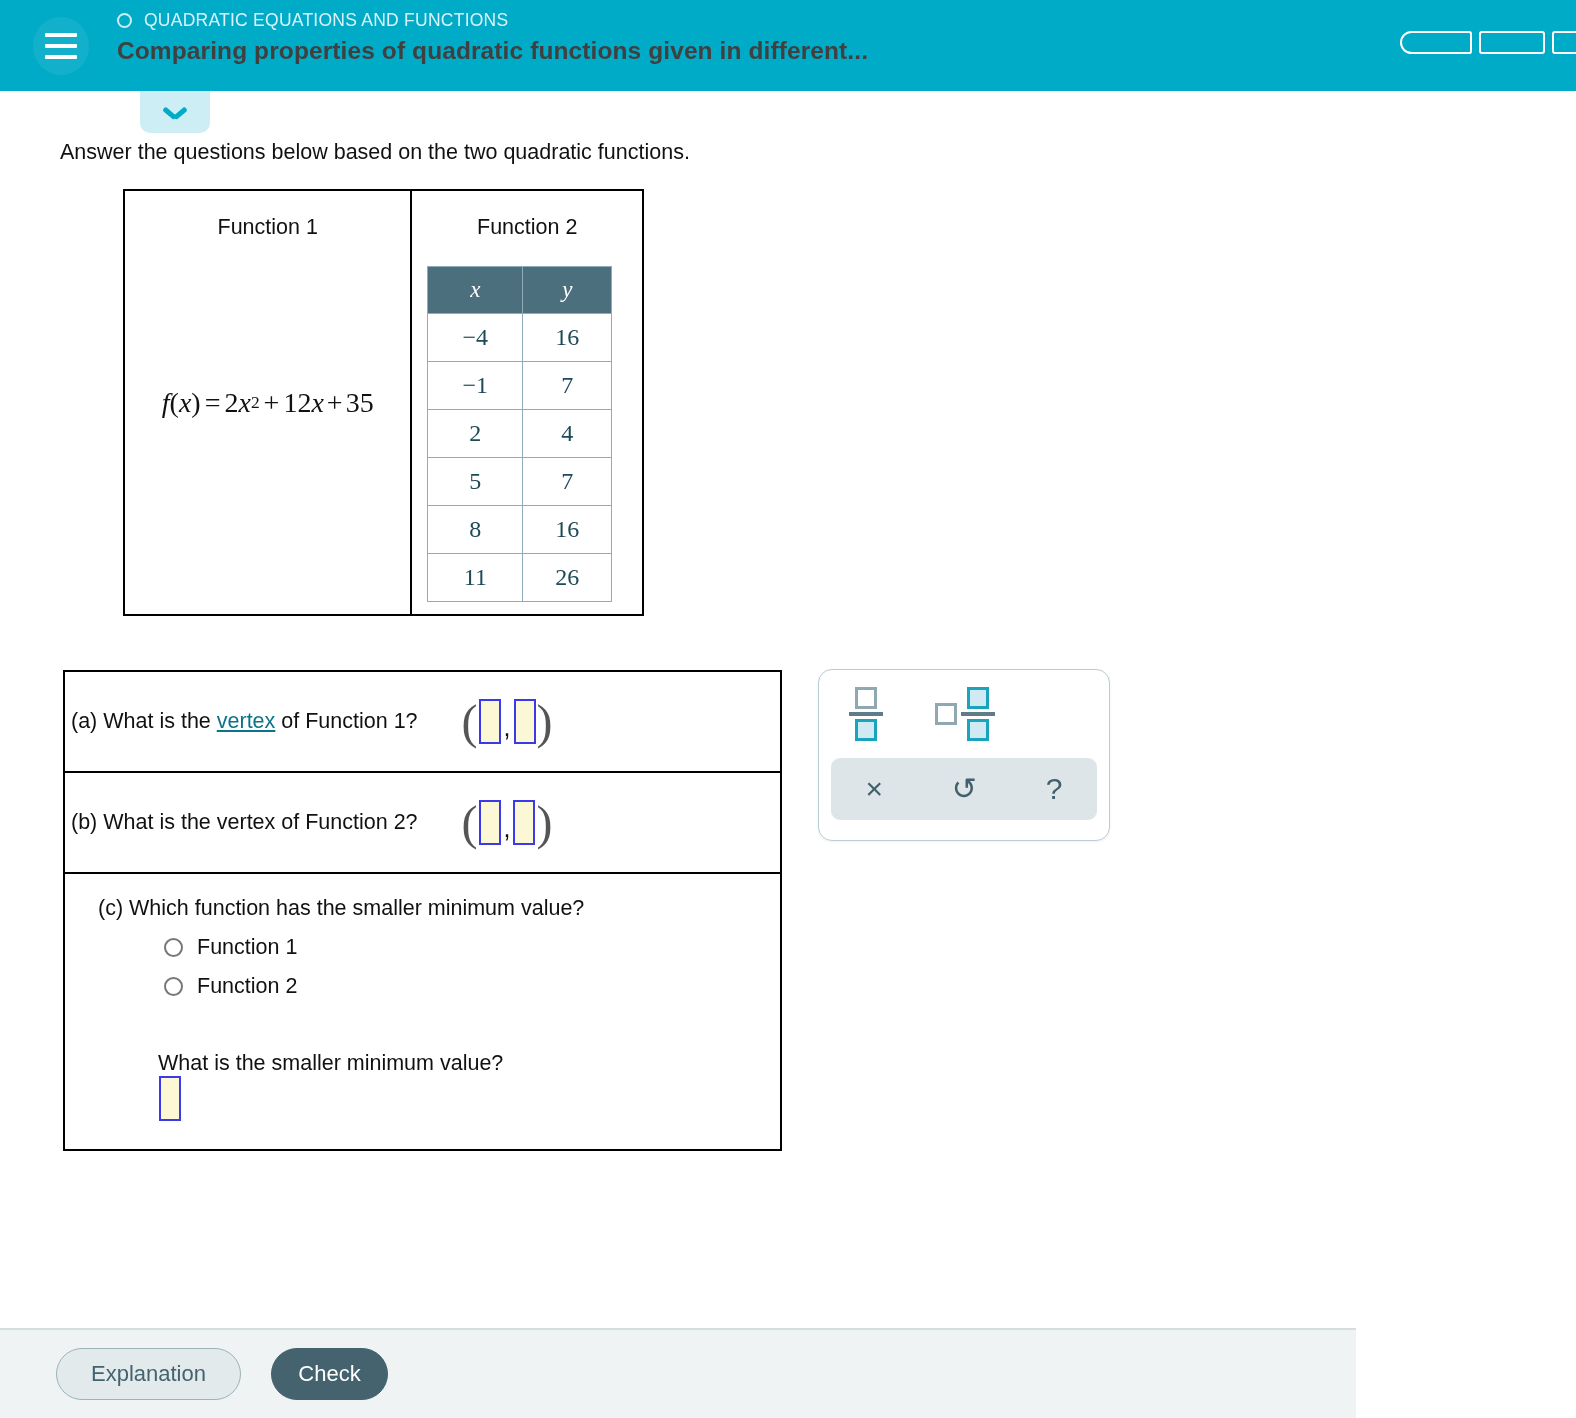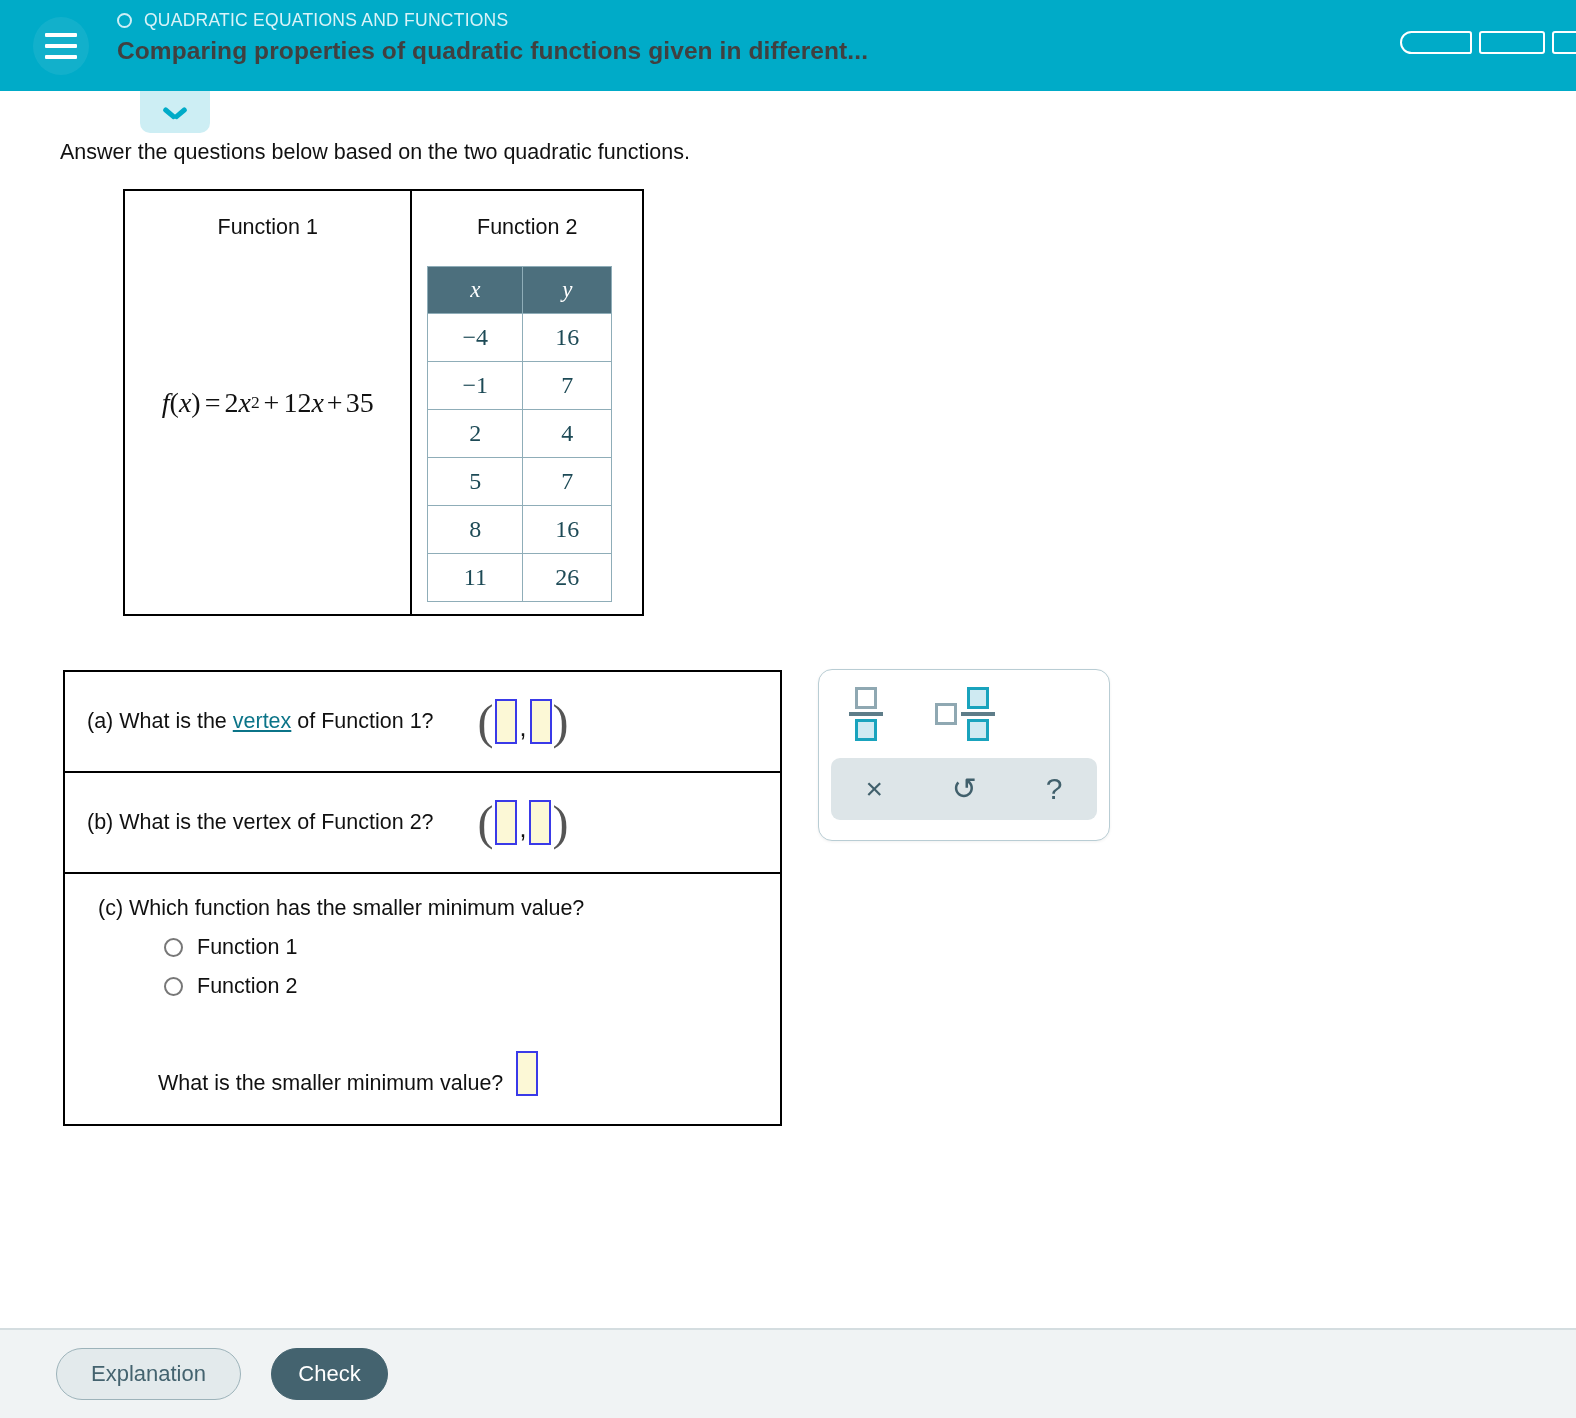--- a/index.html
+++ b/index.html
@@ -208,21 +208,21 @@
   .qpanel {
     position: absolute;
     left: 63px;
     top: 670px;
     width: 719px;
     border: 2.5px solid #000000;
     background: #ffffff;
   }
   .qrow {
     border-bottom: 2.5px solid #000000;
-    padding: 0 22px;
+    padding: 0 6px;
     display: flex;
     align-items: center;
   }
   .qrow:last-child { border-bottom: none; }
   .qrow.ab { height: 101px; }
   .qrow.c  { display: block; padding: 22px 18px 28px 33px; }
 
   .qtext {
     font-size: 21.5px;
     color: #111111;
@@ -275,22 +275,23 @@
     height: 19px;
     border: 2px solid #777777;
     border-radius: 50%;
     background: #ffffff;
     flex: none;
   }
   .choice-label { font-size: 21.5px; color: #111111; }
 
   .subq {
     display: flex;
-    align-items: flex-end;
+    align-items: flex-start;
     margin: 52px 0 0 60px;
+    flex-direction: column;
   }
   .subq .qtext { margin-right: 12px; }
 
   
   .toolbar {
     position: absolute;
     left: 818px;
     top: 669px;
     width: 292px;
     height: 172px;
@@ -329,21 +330,21 @@
   .fbox.grey { border: 3px solid #8fa8b2; background: #ffffff; }
   .fbox.cyan { border: 3px solid #19A3BD; background: #cfeaf2; }
   .fbar { width: 34px; height: 4px; background: #5e7d89; margin: 3px 0; }
   .mixed-icon { display: inline-flex; align-items: center; gap: 4px; cursor: pointer; }
 
   
   .footer {
     position: absolute;
     left: 0;
     top: 1328px;
-    width: 1576px;
+    width: 1356px;
     height: 90px;
     background: #f0f3f4;
     border-top: 2px solid #d4dde0;
     display: flex;
     align-items: center;
     padding-left: 56px;
     gap: 30px;
   }
   .btn {
     font-size: 22px;

